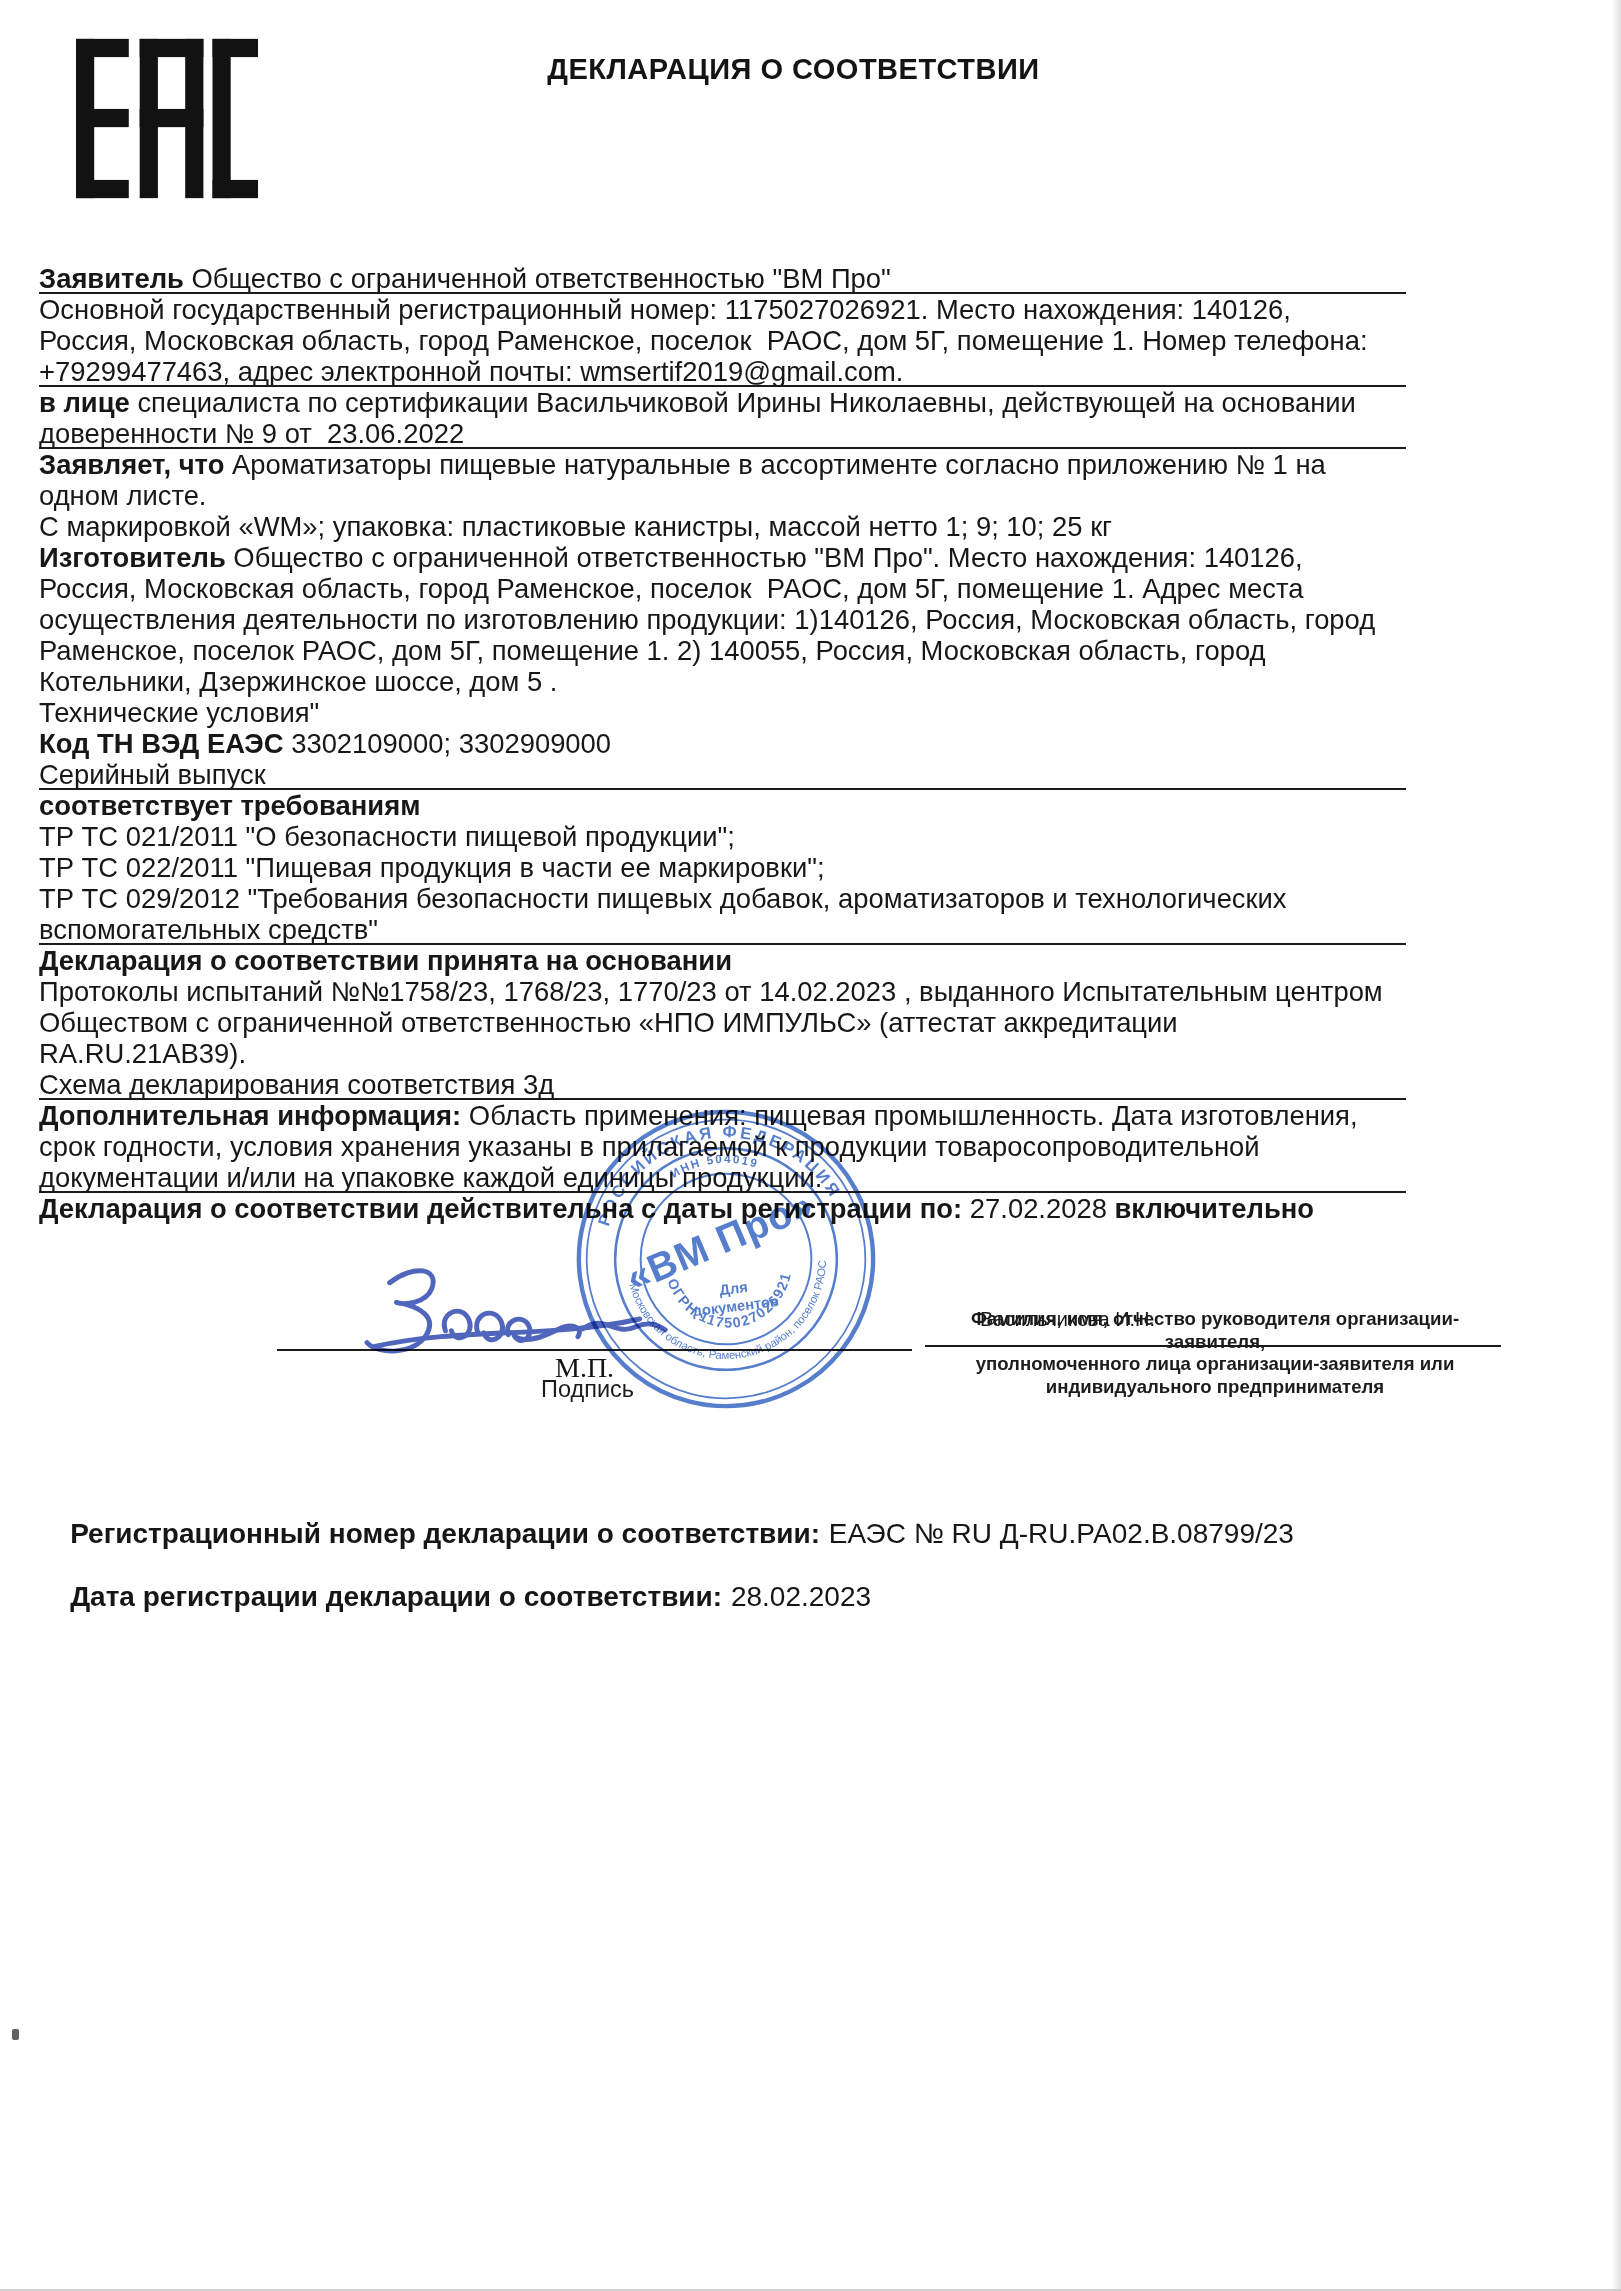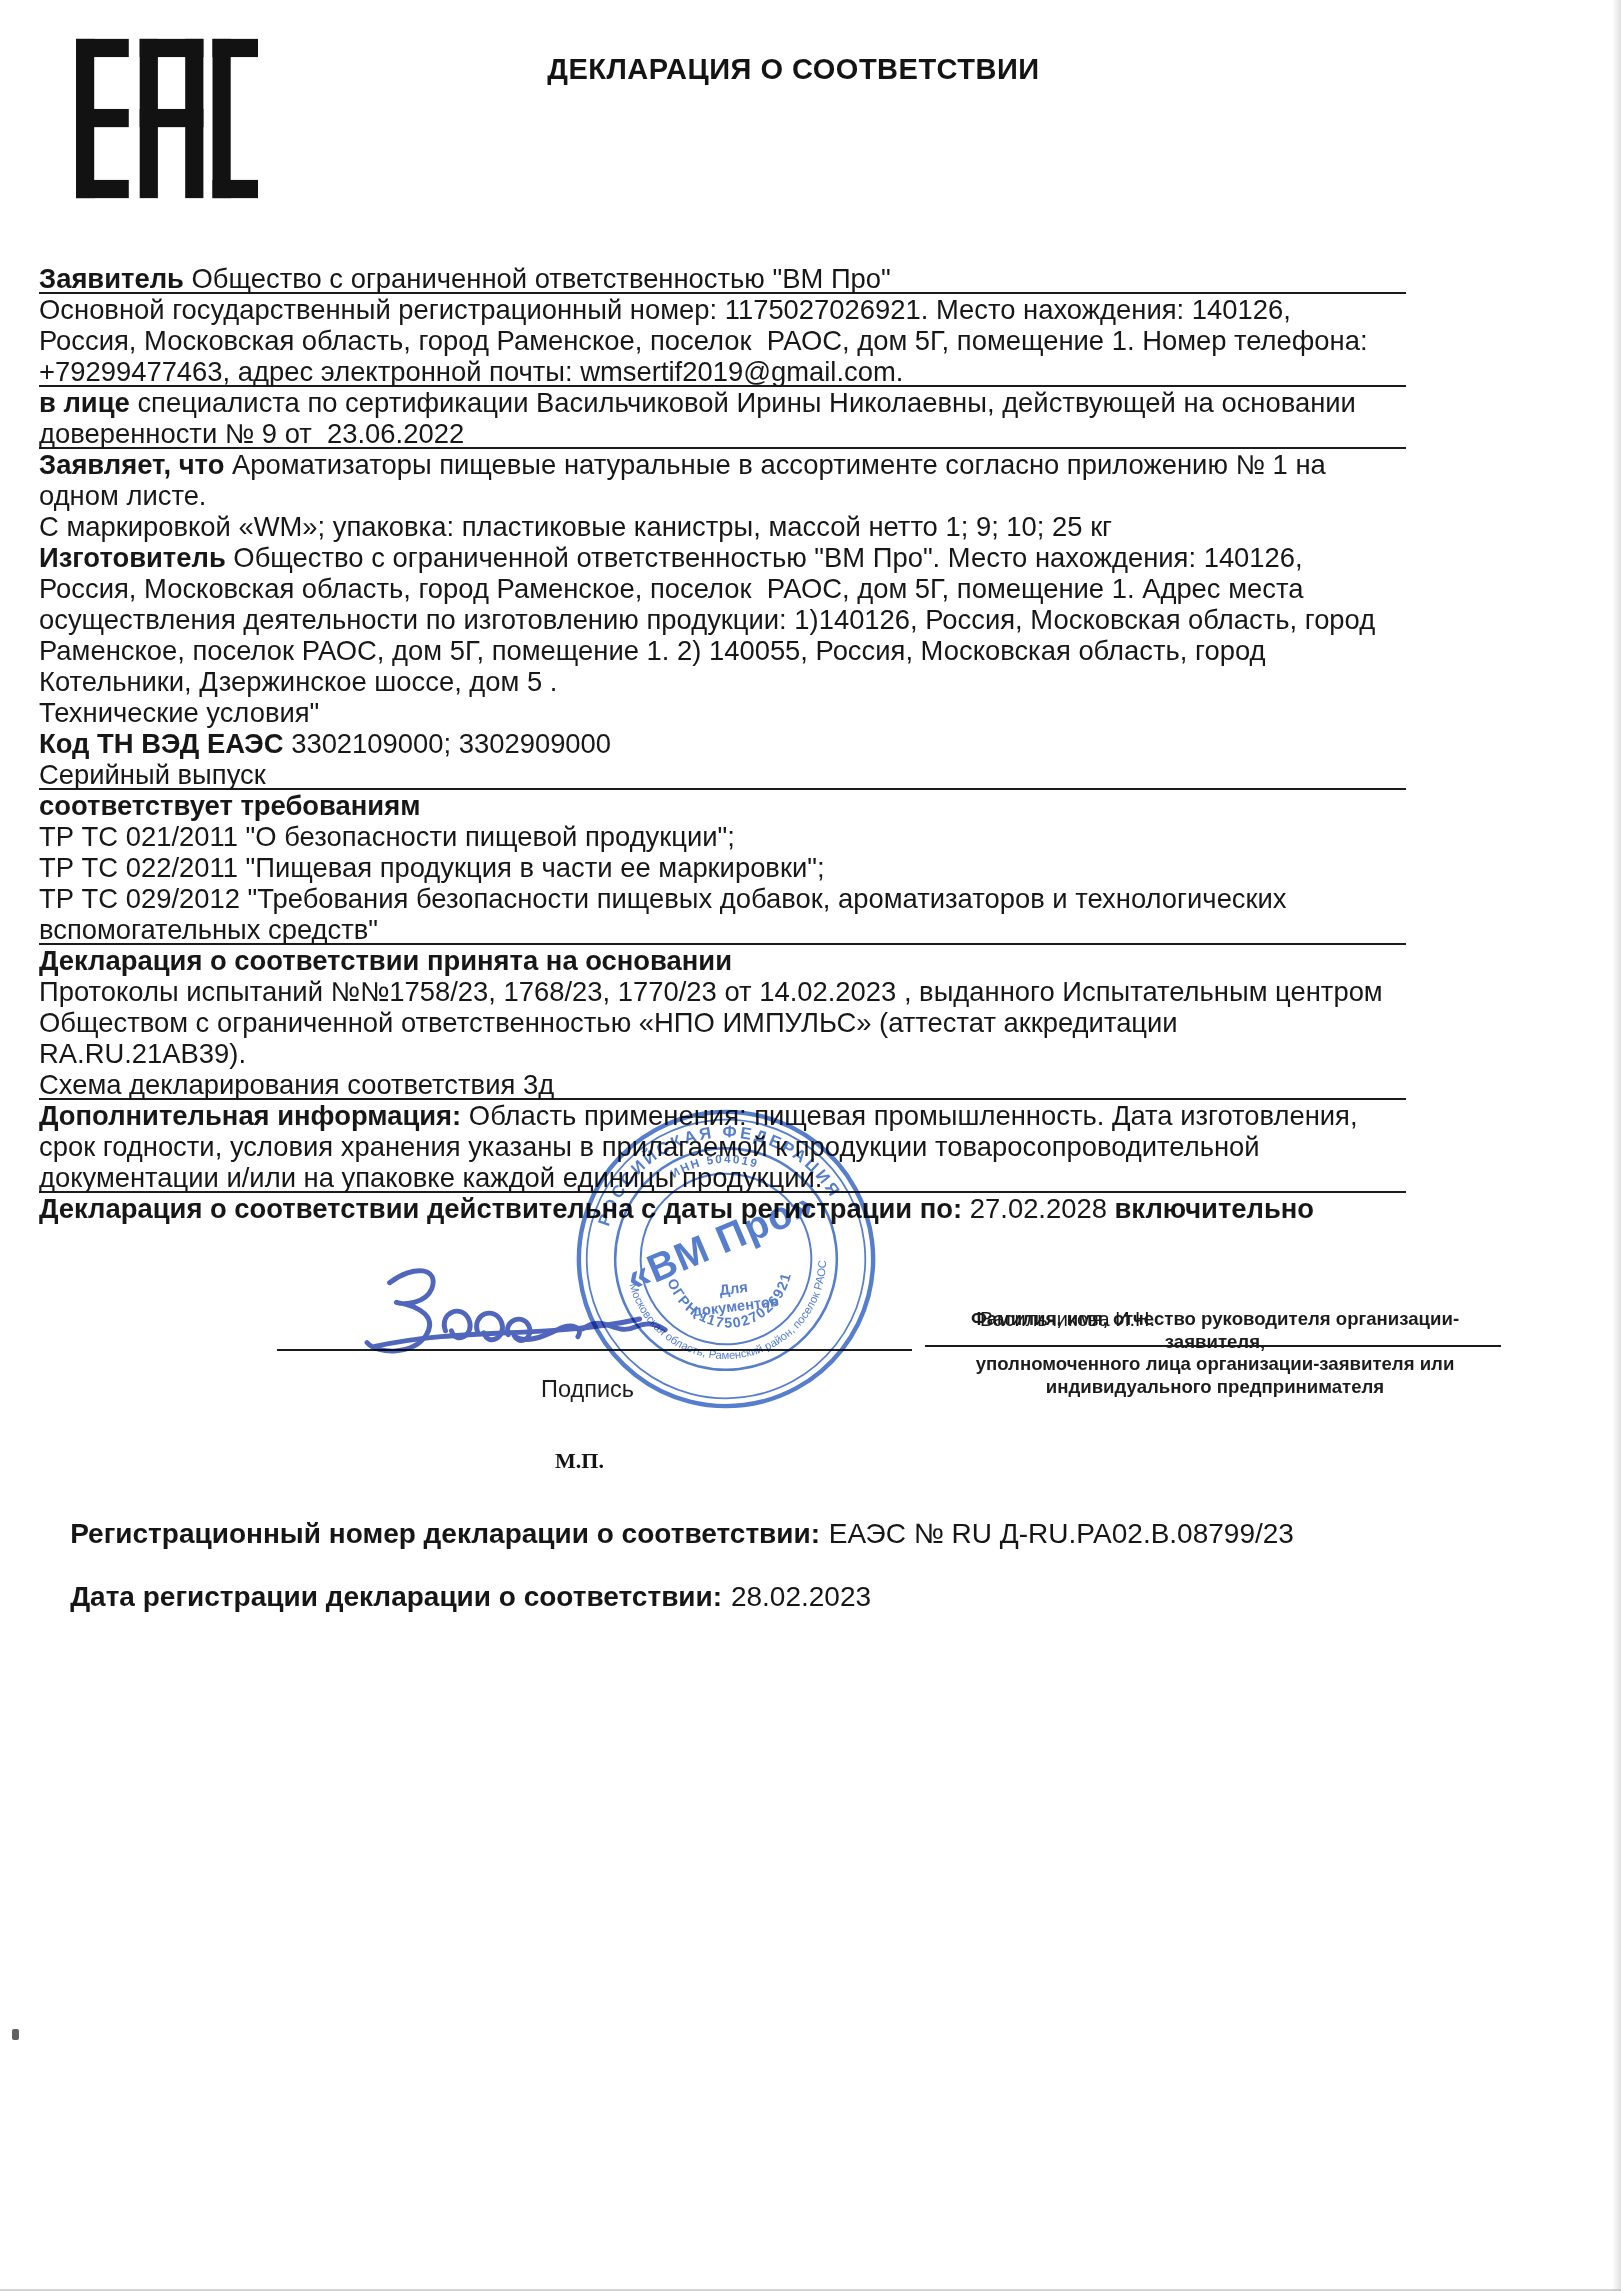--- a/index.html
+++ b/index.html
@@ -30,23 +30,23 @@
   .sigline{position:absolute;height:0;border-top:2.5px solid #1b1b1b;}
   .sigline.left{left:277px;top:1349px;width:635px;}
   .sigline.right{left:925px;top:1345px;width:576px;}
   .sig-name{position:absolute;left:980px;top:1308px;font-size:20px;color:#171717;}
   .sig-name-caption{
     position:absolute;left:931px;top:1308px;width:568px;
     font-size:18.6px;line-height:22.5px;text-align:center;font-weight:bold;color:#1c1c1c;
   }
   .sig-caption{position:absolute;left:529px;top:1376px;font-size:23.5px;color:#1c1c1c;margin-left:12px;}
   .seal-caption{
-    position:absolute;left:555px;top:1448px;
+    position:absolute;left:555px;top:1352px;
     font-family:"Liberation Serif","DejaVu Serif",serif;
-    font-weight:bold;font-size:22px;color:#141414;
+    font-weight:normal;font-size:28px;color:#141414;
   }
   
   .fline{position:absolute;left:39px;font-size:28px;white-space:pre;color:#161616;}
   .fline.reg{top:1486px;}
   .fline.date{top:1549px;}
   .fline b{font-weight:bold;}
   .fline .val{margin-left:8.8px;}
   
   .stamp{
     position:absolute;left:573px;top:1106px;width:306px;height:306px;

